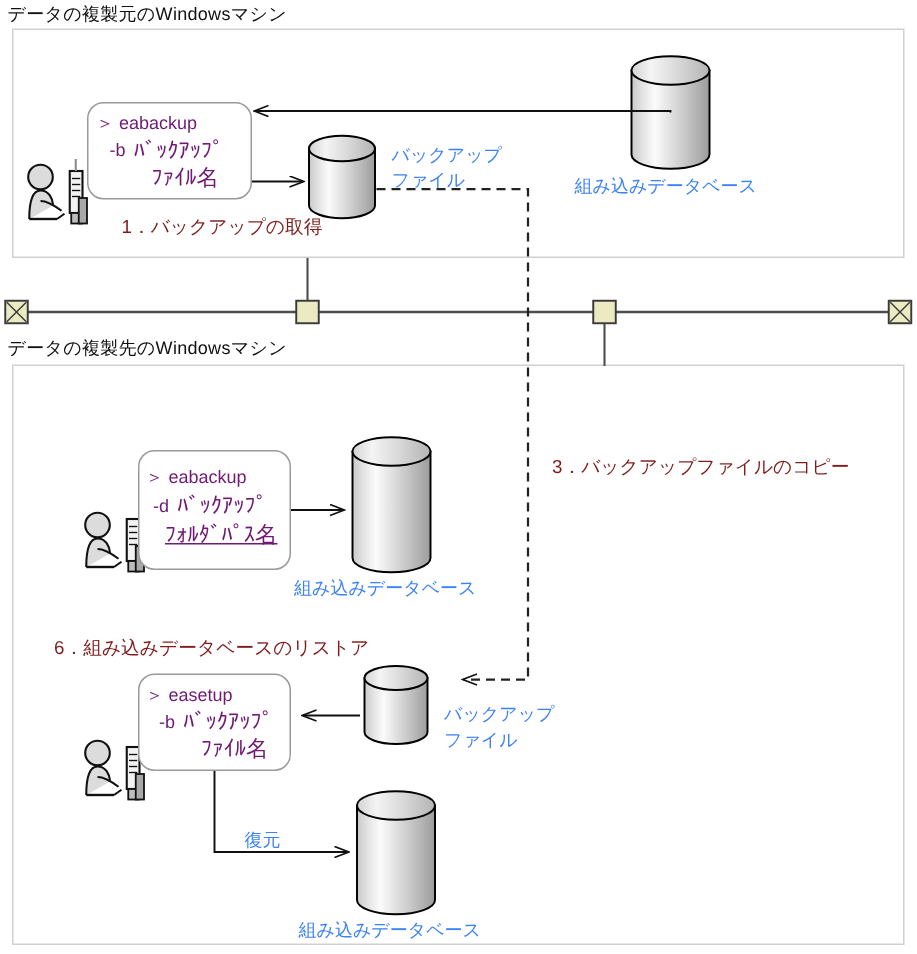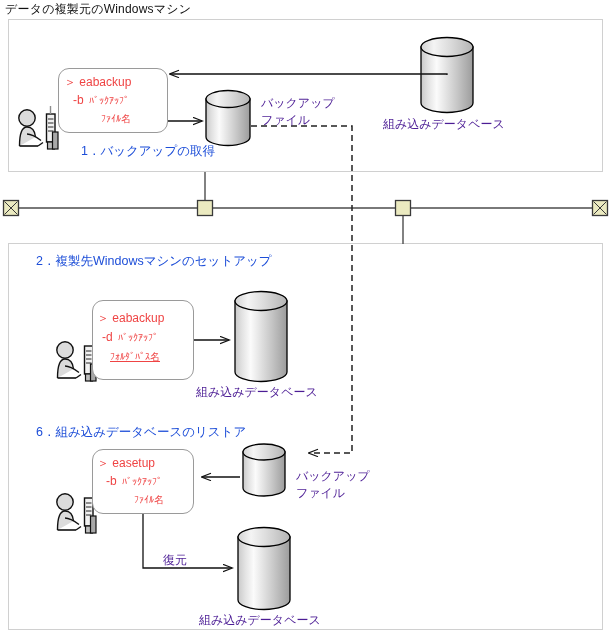--- a/index.html
+++ b/index.html
@@ -38,40 +38,40 @@
     background: #ffffff;
     border: 1px solid #9a9a9a;
     border-radius: 11px;
     box-sizing: border-box;
   }
   .cmdline {
     position: absolute;
     font-size: 12px;
     line-height: 14px;
     white-space: nowrap;
-    color: #ef4444;
+    color: #701a75;
   }
   .cmd-mono {
     font-family: "Liberation Sans", "DejaVu Sans", sans-serif;
   }
   .kana-small {
-    font-size: 10px;
+    font-size: 15px;
   }
   .steplabel {
     position: absolute;
     font-size: 12.5px;
     white-space: nowrap;
-    color: #1d4ed8;
+    color: #7f1d1d;
   }
   .cap {
     position: absolute;
     font-size: 12px;
     line-height: 15px;
     white-space: nowrap;
-    color: #4c1d95;
+    color: #3b82f6;
   }
 </style>
 </head>
 <body>
 
 <div id="stage">
 
   <svg id="svgroot" viewBox="0 0 611 636">
     <defs>
       <linearGradient id="cylBody" x1="0" y1="0" x2="1" y2="0">
@@ -201,44 +201,45 @@
     <path d="M143,514 L143,568 L232,568" fill="none" stroke="#111" stroke-width="1.3" marker-end="url(#arrowSolid)"></path>
 
     <g>
       <path d="M238,537 L238,600 A26,9.5 0 0 0 290,600 L290,537 Z" fill="url(#cylBody)" stroke="#000" stroke-width="1.3"></path>
       <ellipse cx="264" cy="537" rx="26" ry="9.5" fill="url(#cylTop)" stroke="#000" stroke-width="1.3"></ellipse>
     </g>
   </svg>
 
   <div class="lbl" style="left:5px; top:2px;">データの複製元のWindowsマシン</div>
 
+  <div class="lbl" style="left:5px; top:225px;">データの複製先のWindowsマシン</div>
 
   <div class="cmdbox" style="left:58px; top:68px; width:110px; height:65px;"></div>
   <div class="cmdline cmd-mono" style="left:64px; top:75px;">＞ eabackup</div>
   <div class="cmdline" style="left:73px; top:93px;">-b</div>
   <div class="cmdline kana-small" style="left:89px; top:94px;">ﾊﾞｯｸｱｯﾌﾟ</div>
   <div class="cmdline kana-small" style="left:101px; top:112px;">ﾌｧｲﾙ名</div>
 
   <div class="cap" style="left:261px; top:96px;">バックアップ</div>
   <div class="cap" style="left:261px; top:113px;">ファイル</div>
 
   <div class="cap" style="left:383px; top:117px;">組み込みデータベース</div>
 
   <div class="steplabel" style="left:81px; top:143px;">1．バックアップの取得</div>
 
-  <div class="steplabel" style="left:36px; top:253px;">2．複製先Windowsマシンのセットアップ</div>
 
   <div class="cmdbox" style="left:92px; top:300px; width:102px; height:80px;"></div>
   <div class="cmdline cmd-mono" style="left:97px; top:311px;">＞ eabackup</div>
   <div class="cmdline" style="left:102px; top:330px;">-d</div>
   <div class="cmdline kana-small" style="left:118px; top:331px;">ﾊﾞｯｸｱｯﾌﾟ</div>
   <div class="cmdline kana-small" style="left:110px; top:350px;text-decoration:underline;">ﾌｫﾙﾀﾞﾊﾟｽ名</div>
 
   <div class="cap" style="left:196px; top:385px;">組み込みデータベース</div>
 
+  <div class="steplabel" style="left:368px; top:303px;">3．バックアップファイルのコピー</div>
 
   <div class="steplabel" style="left:36px; top:424px;">6．組み込みデータベースのリストア</div>
 
   <div class="cmdbox" style="left:92px; top:449px; width:102px; height:65px;"></div>
   <div class="cmdline cmd-mono" style="left:97px; top:456px;">＞ easetup</div>
   <div class="cmdline" style="left:106px; top:474px;">-b</div>
   <div class="cmdline kana-small" style="left:122px; top:475px;">ﾊﾞｯｸｱｯﾌﾟ</div>
   <div class="cmdline kana-small" style="left:134px; top:493px;">ﾌｧｲﾙ名</div>
 
   <div class="cap" style="left:296px; top:469px;">バックアップ</div>

